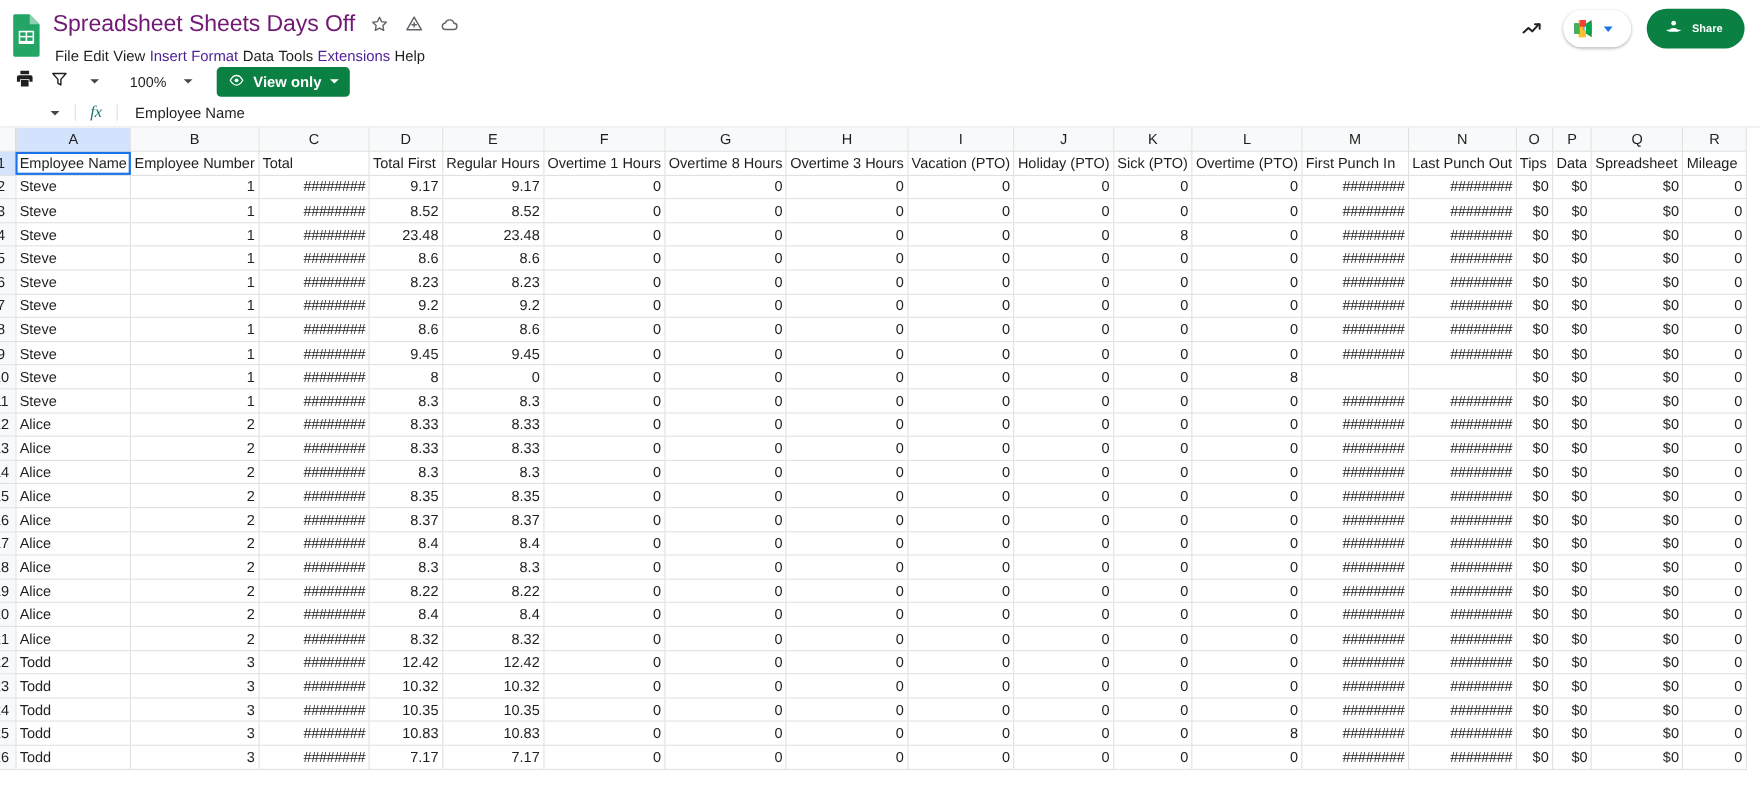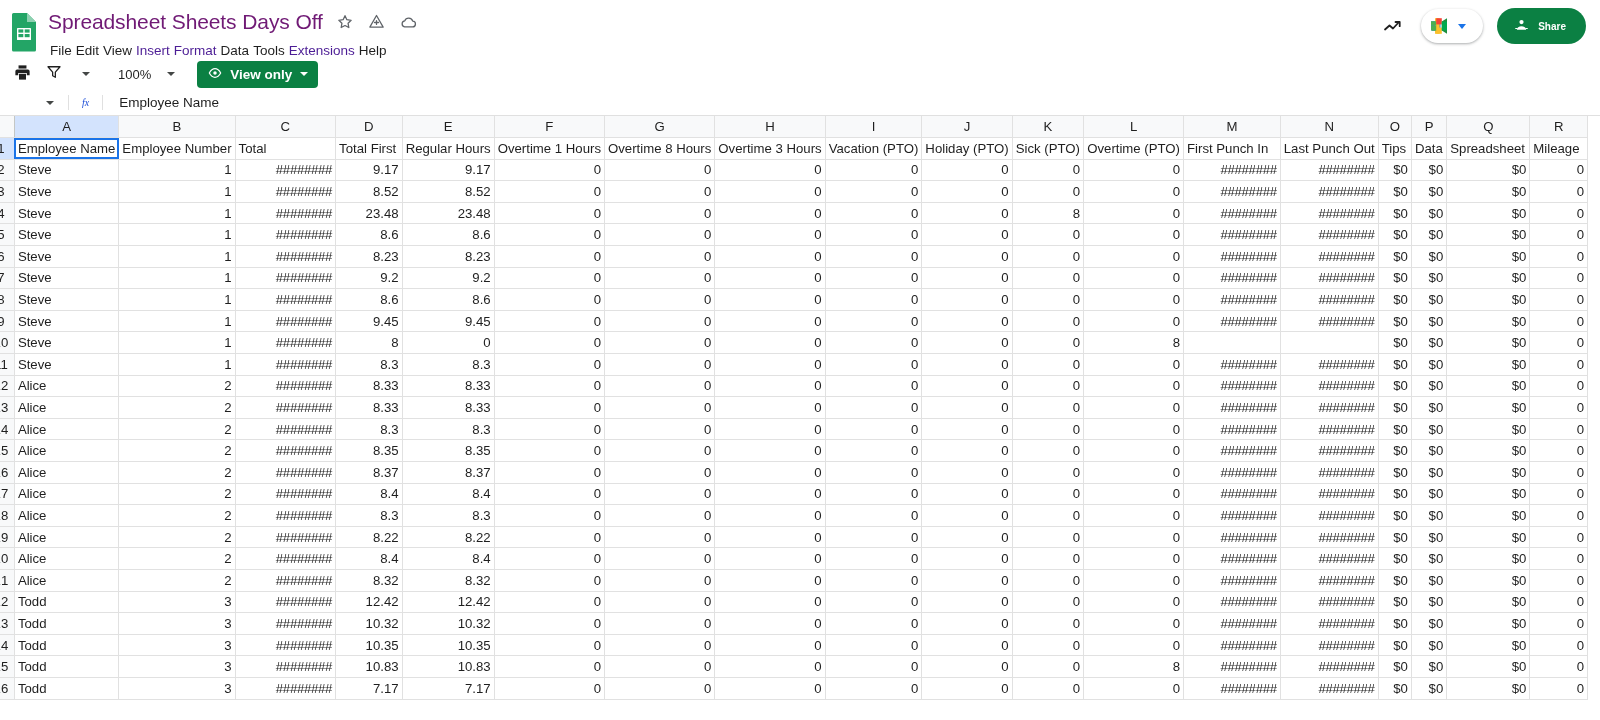--- a/index.html
+++ b/index.html
@@ -144,22 +144,22 @@
     width: 0; height: 0;
     border-left: 4px solid transparent;
     border-right: 4px solid transparent;
     border-top: 4.5px solid #444746;
     margin-right: 14px;
   }
   .fb-sep { width: 1px; height: 15px; background: #e0e0e0; }
   .fb-fx {
     font-family: "Liberation Serif", serif;
     font-style: italic;
-    font-size: 10px;
-    color: #1d4ed8;
+    font-size: 15px;
+    color: #0f766e;
     padding: 0 13px;
   }
   .fb-value {
     font-size: 13.5px;
     color: #1f1f1f;
     padding-left: 16px;
   }
 
   
   .grid-wrap {

